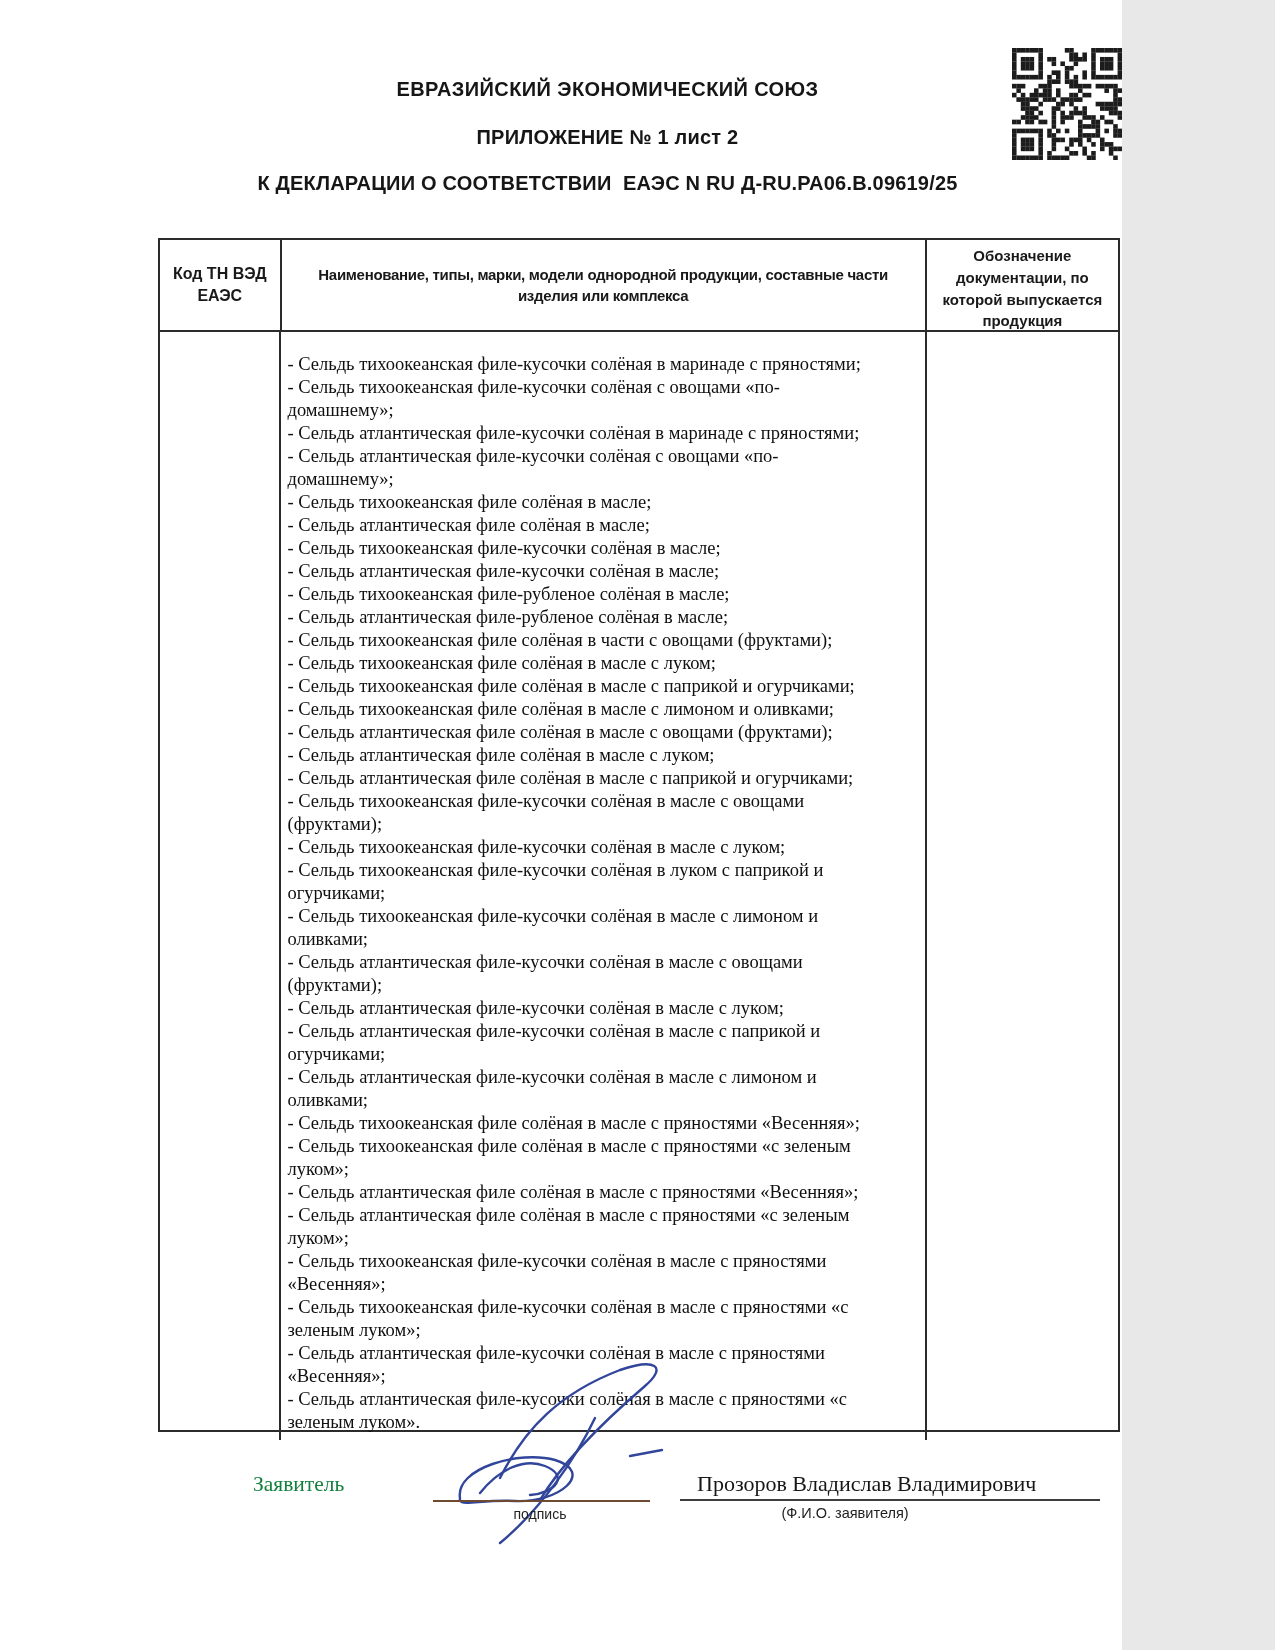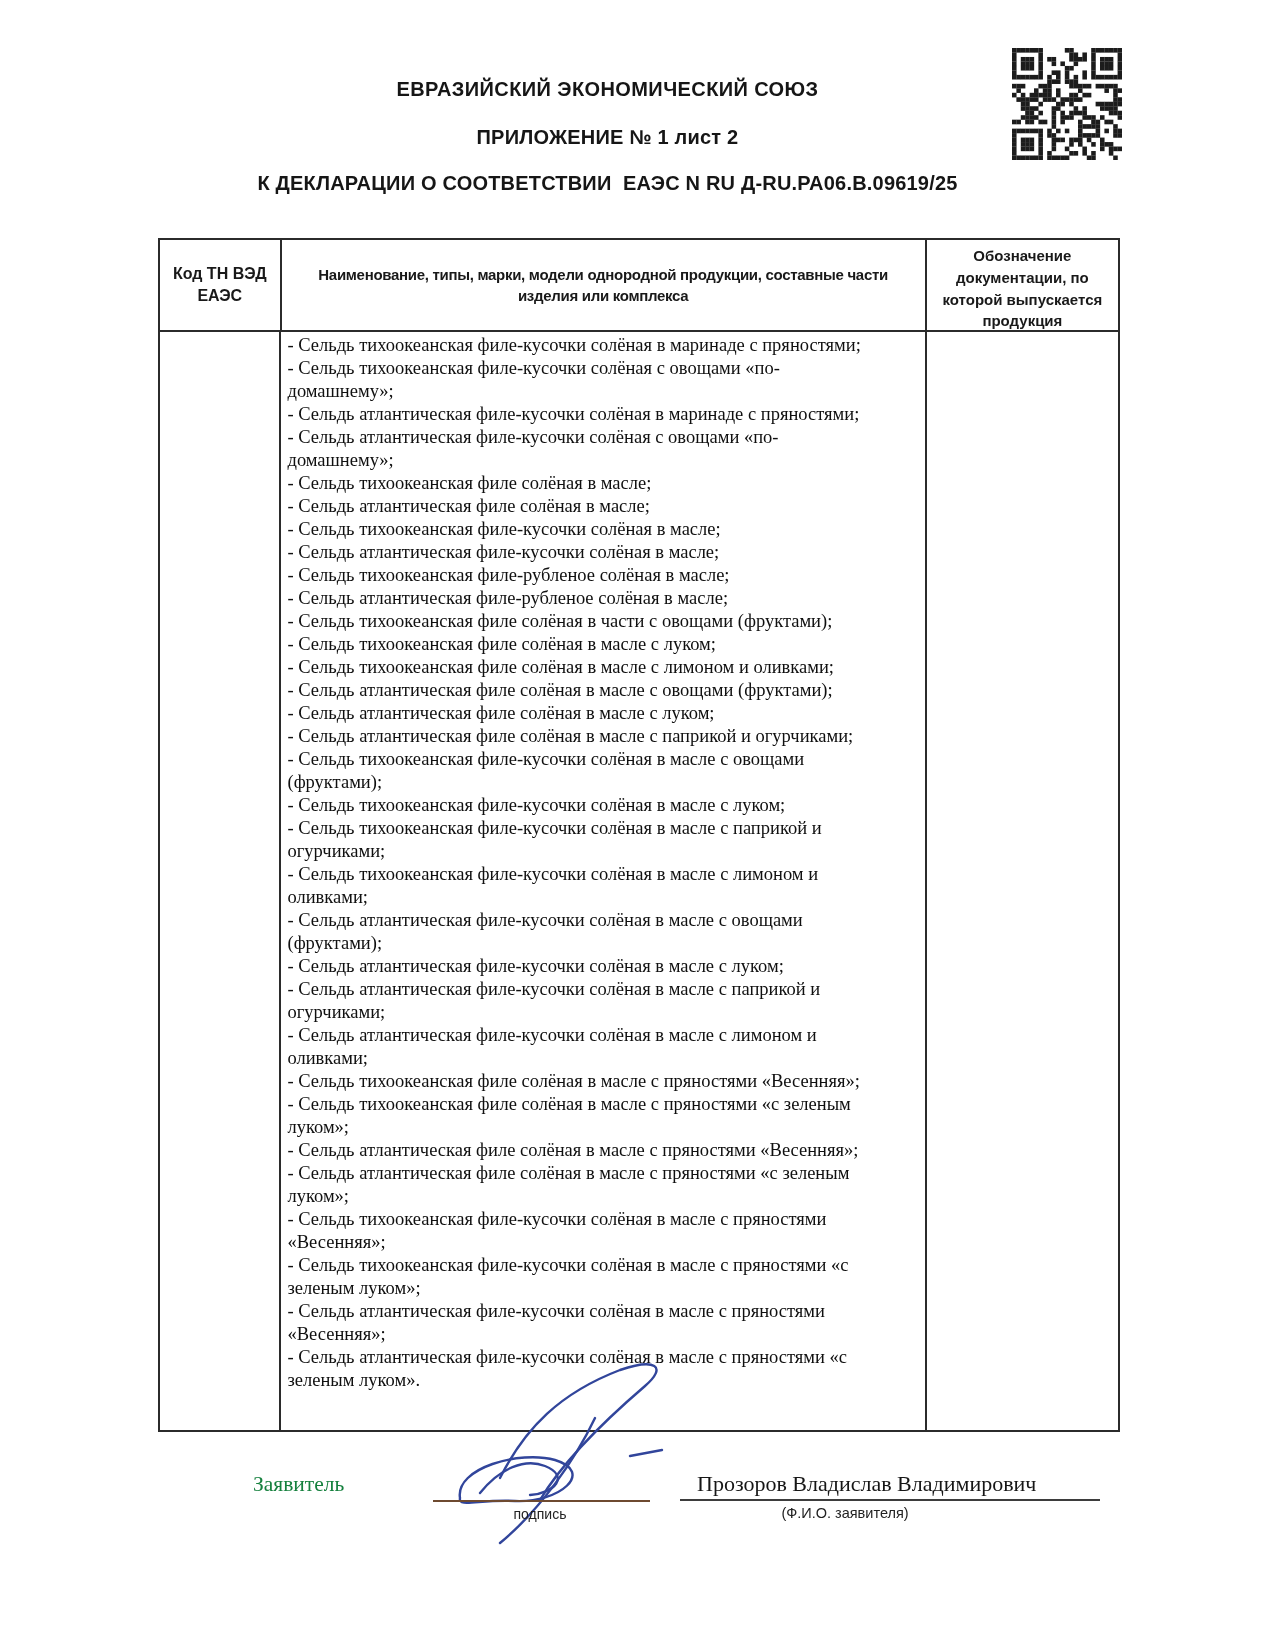--- a/index.html
+++ b/index.html
@@ -1,18 +1,18 @@
 <!DOCTYPE html>
 <html><head>
 <meta charset="utf-8">
 <style>
   html,body{margin:0;padding:0;background:#e8e8e8;}
   #page{
     position:relative;
-    width:1275px;height:1650px;
+    width:1122px;height:1650px;
     background:#ffffff;
     font-family:"Liberation Serif", serif;
     color:#111;
     overflow:hidden;
   }
   
   .headings{
     position:absolute;left:0;top:0;width:1215px;
     text-align:center;
     font-family:"Liberation Sans", sans-serif;
@@ -35,21 +35,21 @@
     font-family:"Liberation Sans", sans-serif;font-weight:bold;color:#191919;}
   .t-body{display:flex;flex:1;box-sizing:border-box;}
   .c-code{width:122px;border-right:2px solid #2b2b2b;box-sizing:border-box;}
   .c-name{width:648px;border-right:2px solid #2b2b2b;box-sizing:border-box;}
   .c-doc{width:192px;box-sizing:border-box;}
   .t-head .c-code{display:flex;align-items:center;justify-content:center;text-align:center;
     font-size:16px;line-height:1.35;padding:2px 6px;}
   .t-head .c-name{display:flex;align-items:center;justify-content:center;text-align:center;
     font-size:15px;letter-spacing:-0.3px;line-height:1.4;padding:2px 10px;}
   .t-head .c-doc{font-size:15px;line-height:1.45;padding:5px 12px;text-align:center;}
-  .t-body .c-name{padding:2px 56px 6px 6px;font-size:18.5px;line-height:23px;color:#101010;}
+  .t-body .c-name{padding:21px 56px 6px 6px;font-size:18.5px;line-height:23px;color:#101010;}
   .product-line{margin:0;}
   
   .f-label{position:absolute;left:253px;top:1472px;font-size:21.5px;color:#15803d;}
   .sig-svg{position:absolute;left:430px;top:1358px;width:270px;height:200px;}
   .sig-line{position:absolute;left:433px;top:1500px;width:217px;height:2px;background:#6e4a30;}
   .sig-caption{position:absolute;left:540px;top:1506px;transform:translateX(-50%);
     font-family:"Liberation Sans", sans-serif;font-size:14px;color:#222;}
   .name-line{position:absolute;left:680px;top:1499px;width:420px;height:2px;background:#3d3d3d;}
   .f-name{position:absolute;left:697px;top:1471px;font-size:22px;color:#161616;}
   .name-caption{position:absolute;left:845px;top:1505px;transform:translateX(-50%);
@@ -388,27 +388,28 @@
           <div class="product-line">- Сельдь атлантическая филе-кусочки солёная в маринаде с пряностями;</div>
           <div class="product-line">- Сельдь атлантическая филе-кусочки солёная с овощами «по-домашнему»;</div>
           <div class="product-line">- Сельдь тихоокеанская филе солёная в масле;</div>
           <div class="product-line">- Сельдь атлантическая филе солёная в масле;</div>
           <div class="product-line">- Сельдь тихоокеанская филе-кусочки солёная в масле;</div>
           <div class="product-line">- Сельдь атлантическая филе-кусочки солёная в масле;</div>
           <div class="product-line">- Сельдь тихоокеанская филе-рубленое солёная в масле;</div>
           <div class="product-line">- Сельдь атлантическая филе-рубленое солёная в масле;</div>
           <div class="product-line">- Сельдь тихоокеанская филе солёная в части с овощами (фруктами);</div>
           <div class="product-line">- Сельдь тихоокеанская филе солёная в масле с луком;</div>
+          <div class="product-line">- Сельдь тихоокеанская филе солёная в масле с паприкой и огурчиками;</div>
           <div class="product-line">- Сельдь тихоокеанская филе солёная в масле с лимоном и оливками;</div>
           <div class="product-line">- Сельдь атлантическая филе солёная в масле с овощами (фруктами);</div>
           <div class="product-line">- Сельдь атлантическая филе солёная в масле с луком;</div>
           <div class="product-line">- Сельдь атлантическая филе солёная в масле с паприкой и огурчиками;</div>
           <div class="product-line">- Сельдь тихоокеанская филе-кусочки солёная в масле с овощами (фруктами);</div>
           <div class="product-line">- Сельдь тихоокеанская филе-кусочки солёная в масле с луком;</div>
-          <div class="product-line">- Сельдь тихоокеанская филе-кусочки солёная в масле с паприкой и огурчиками;</div>
+          <div class="product-line">- Сельдь тихоокеанская филе-кусочки солёная в луком с паприкой и огурчиками;</div>
           <div class="product-line">- Сельдь тихоокеанская филе-кусочки солёная в масле с лимоном и оливками;</div>
           <div class="product-line">- Сельдь атлантическая филе-кусочки солёная в масле с овощами (фруктами);</div>
           <div class="product-line">- Сельдь атлантическая филе-кусочки солёная в масле с луком;</div>
           <div class="product-line">- Сельдь атлантическая филе-кусочки солёная в масле с паприкой и огурчиками;</div>
           <div class="product-line">- Сельдь атлантическая филе-кусочки солёная в масле с лимоном и оливками;</div>
           <div class="product-line">- Сельдь тихоокеанская филе солёная в масле с пряностями «Весенняя»;</div>
           <div class="product-line">- Сельдь тихоокеанская филе солёная в масле с пряностями «с зеленым луком»;</div>
           <div class="product-line">- Сельдь атлантическая филе солёная в масле с пряностями «Весенняя»;</div>
           <div class="product-line">- Сельдь атлантическая филе солёная в масле с пряностями «с зеленым луком»;</div>
           <div class="product-line">- Сельдь тихоокеанская филе-кусочки солёная в масле с пряностями «Весенняя»;</div>

